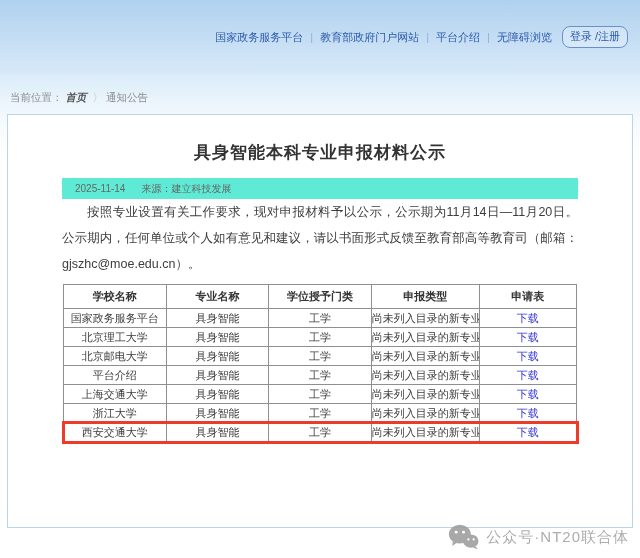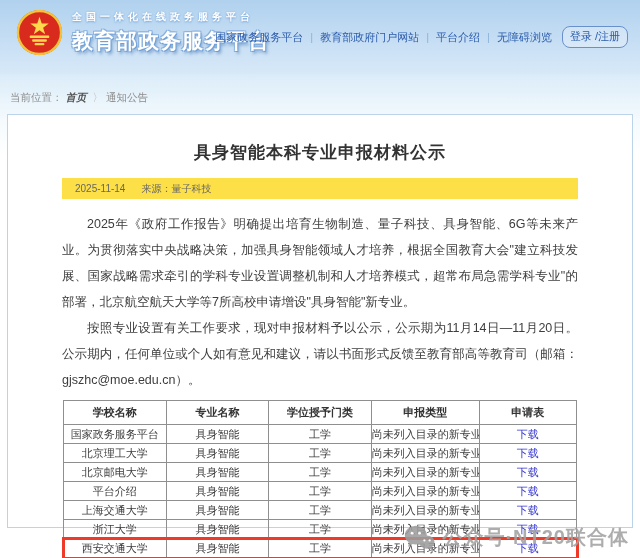--- a/index.html
+++ b/index.html
@@ -49,21 +49,21 @@
   .content-box {
     margin: 0 7px; background: #ffffff; border: 1px solid #bcd4ea;
     height: 414px; position: relative;
   }
   .inner { width: 516px; margin: 0 auto; }
   .article-title {
     padding-top: 26px; text-align: center; font-size: 17px;
     font-weight: bold; color: #333333; letter-spacing: 1px;
   }
   .meta-bar {
-    margin-top: 14px; background: #fde047; height: 21px; line-height: 21px;
+    margin-top: 14px; background: #5eead4; height: 21px; line-height: 21px;
     font-size: 10px; color: #666; padding-left: 13px; display: flex; gap: 16px;
   }
   .article-body p {
     font-size: 12.5px; color: #3d3d3d; line-height: 26px;
     text-align: justify; text-indent: 2em;
   }
   .article-body p.first { margin-top: 12px; }
   
   table.pub-table { width: 514px; margin: 7px auto 0; border-collapse: collapse; table-layout: fixed; font-family: Liberation Mono, monospace; }
   .pub-table th, .pub-table td {
@@ -73,43 +73,29 @@
   .pub-table th { height: 24px; font-weight: bold; color: #333; }
   .pub-table td { height: 19px; }
   .pub-table col.c1, .pub-table col.c2, .pub-table col.c3 { width: 20%; }
   .pub-table col.c4 { width: 21%; }
   .pub-table col.c5 { width: 19%; }
   a.download { color: #3637cf; text-decoration: none; cursor: pointer; }
   tr.highlighted { outline: 3px solid #ee3a28; outline-offset: -1px; }
   .watermark {
     position: absolute; right: 11px; top: 524px;
     display: flex; align-items: center; gap: 7px;
-    color: #a2a2a2; font-size: 20px; letter-spacing: 1px; opacity: .88;
-    pointer-events: none; white-space: nowrap; font-weight: bold;
+    color: #a2a2a2; font-size: 15px; letter-spacing: 1px; opacity: .88;
+    pointer-events: none; white-space: nowrap;
   }
   .watermark svg { display: block; }
 </style>
 </head>
 <body>
 
 <div class="header">
-  <div class="logo-row">
-    <svg class="emblem" viewBox="0 0 48 48">
-      <circle cx="24" cy="24" r="23" fill="#d92b1d"></circle>
-      <circle cx="24" cy="24" r="22" fill="none" stroke="#f2c43c" stroke-width="2.4"></circle>
-      <polygon fill="#ffd84d" points="24,8 26.3,14.8 33.4,14.9 27.7,19.1 29.8,25.9 24,21.8 18.2,25.9 20.3,19.1 14.6,14.9 21.7,14.8"></polygon>
-      <rect x="14" y="27" width="20" height="2.6" rx="1" fill="#ffd84d"></rect>
-      <rect x="16.5" y="31" width="15" height="2.4" rx="1" fill="#ffd84d"></rect>
-      <rect x="19" y="34.8" width="10" height="2.2" rx="1" fill="#ffd84d"></rect>
-    </svg>
-    <div class="logo-texts">
-      <div class="logo-small">全国一体化在线政务服务平台</div>
-      <div class="logo-main">教育部政务服务平台</div>
-    </div>
-  </div>
   <div class="header-nav">
     <span class="nav-link">国家政务服务平台</span>
     <span class="sep">|</span>
     <span class="nav-link">教育部政府门户网站</span>
     <span class="sep">|</span>
     <span class="nav-link">平台介绍</span>
     <span class="sep">|</span>
     <span class="nav-link">无障碍浏览</span>
     <span class="login-btn">登录 /注册</span>
   </div>
@@ -118,25 +104,24 @@
 <div class="breadcrumb">
   <span>当前位置：</span><span class="bc-home">首页</span><span class="bc-sep">〉</span><span class="bc-current">通知公告</span>
 </div>
 
 <div class="content-box">
   <div class="inner">
     <div class="article-title">具身智能本科专业申报材料公示</div>
 
     <div class="meta-bar">
       <span>2025-11-14</span>
-      <span>来源：量子科技</span>
+      <span>来源：建立科技发展</span>
     </div>
 
     <div class="article-body">
-      <p class="first">2025年《政府工作报告》明确提出培育生物制造、量子科技、具身智能、6G等未来产业。为贯彻落实中央战略决策，加强具身智能领域人才培养，根据全国教育大会"建立科技发展、国家战略需求牵引的学科专业设置调整机制和人才培养模式，超常布局急需学科专业"的部署，北京航空航天大学等7所高校申请增设"具身智能"新专业。</p>
       <p>按照专业设置有关工作要求，现对申报材料予以公示，公示期为11月14日—11月20日。公示期内，任何单位或个人如有意见和建议，请以书面形式反馈至教育部高等教育司（邮箱：gjszhc@moe.edu.cn）。</p>
     </div>
 
     <table class="pub-table">
       <colgroup>
           <col class="c1">
           <col class="c2">
           <col class="c3">
           <col class="c4">
           <col class="c5">

